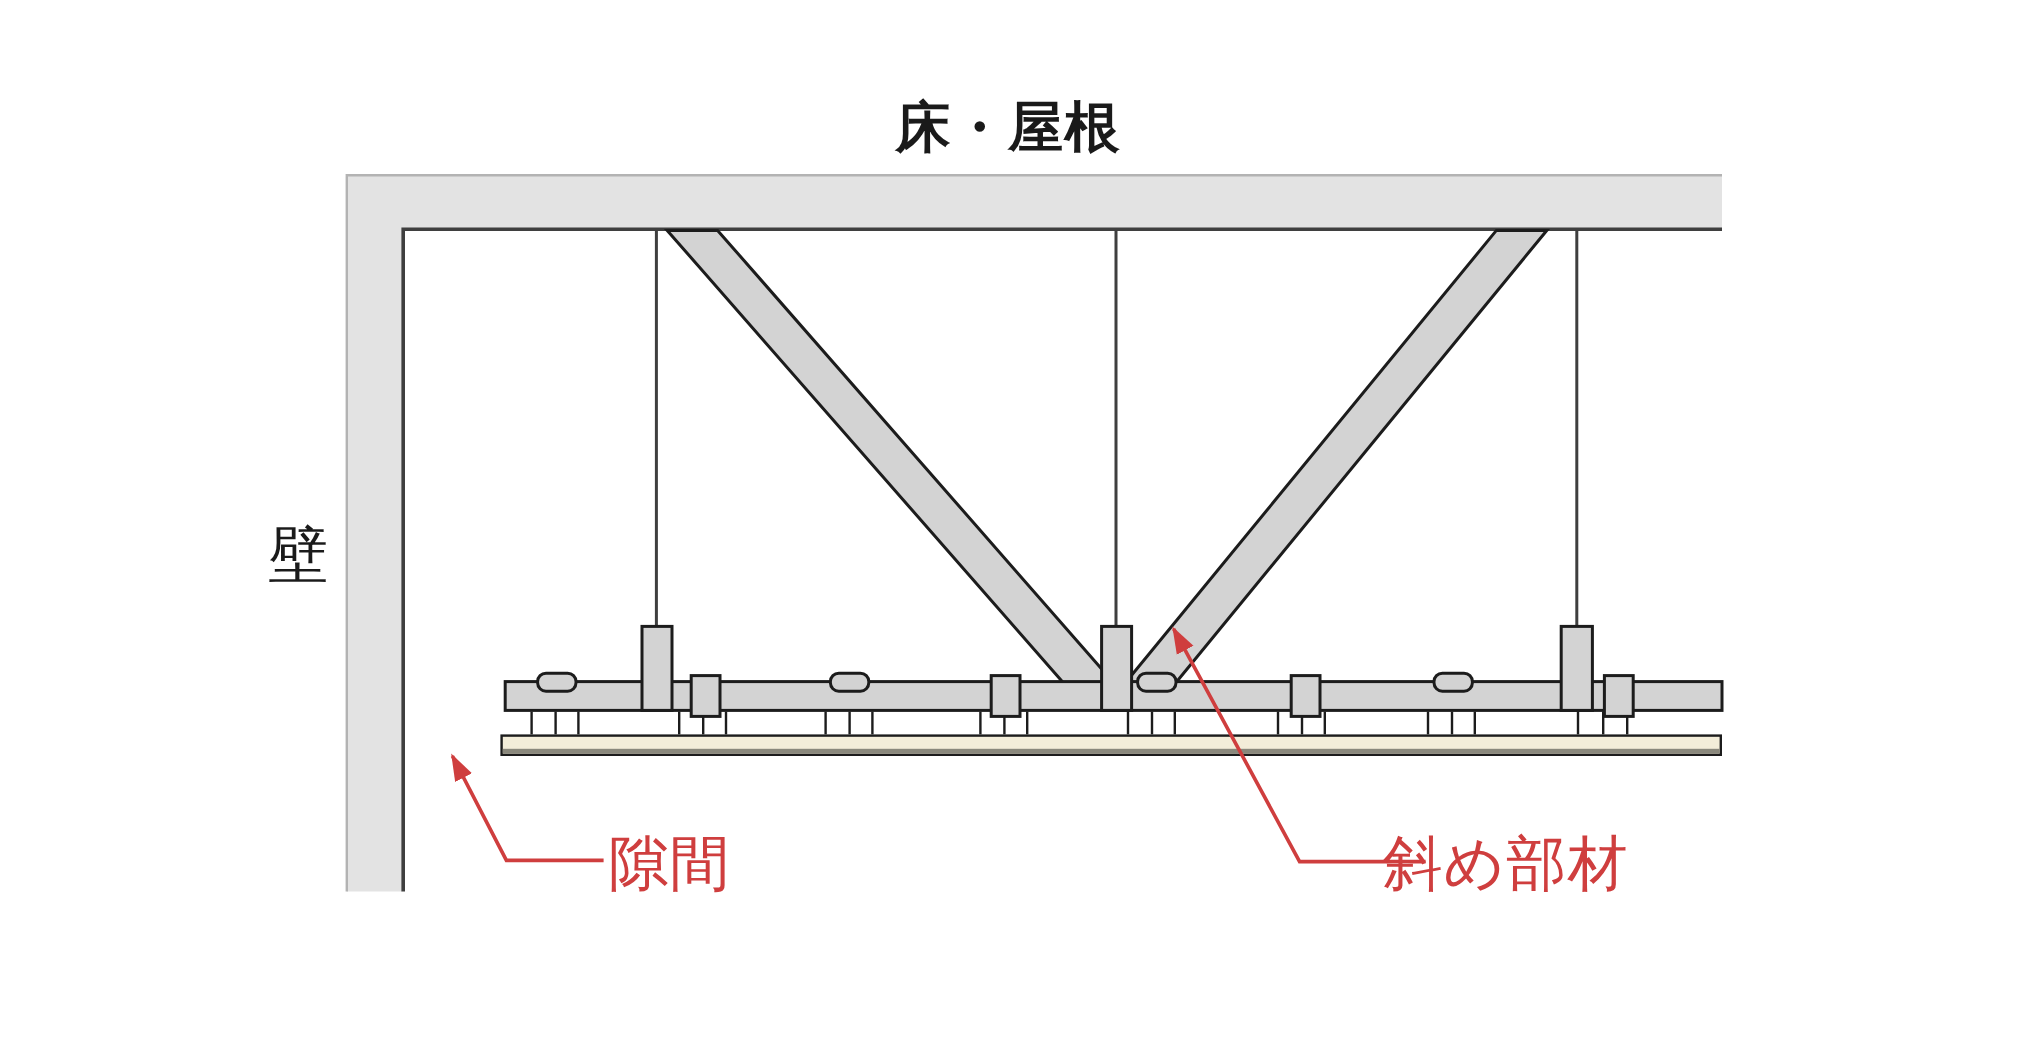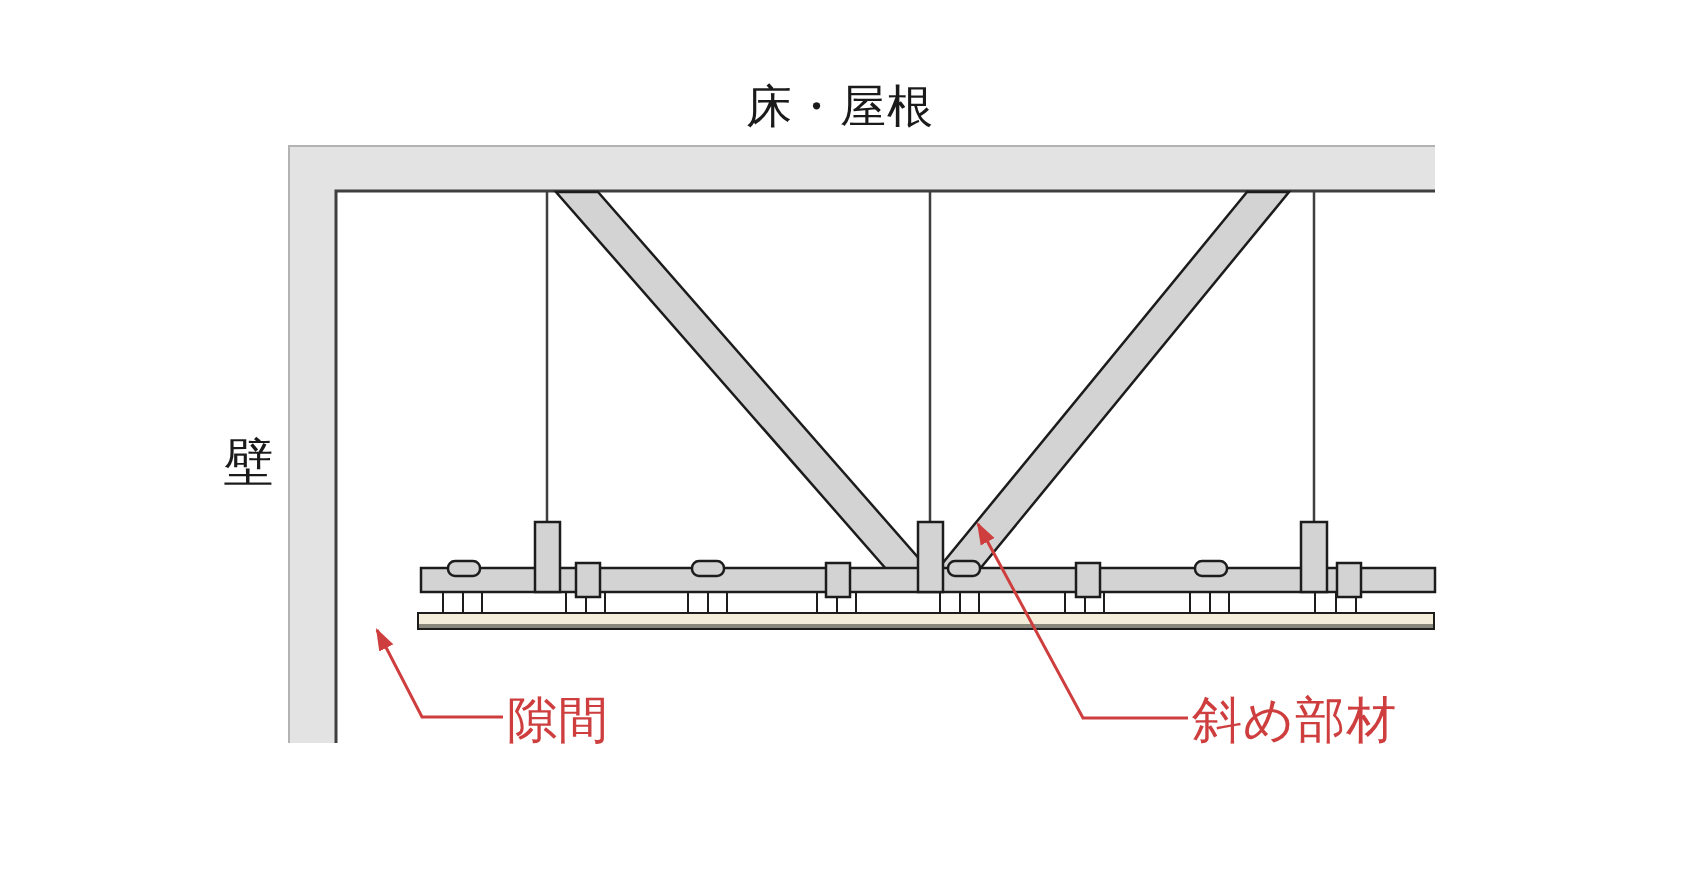--- a/index.html
+++ b/index.html
@@ -27,25 +27,25 @@
   .leader{fill:none;stroke:var(--c-annotation);stroke-width:3;}
   .arrowhead{fill:var(--c-annotation);}
 
   .lbl{
     position:absolute;
     color:var(--c-text);
     line-height:1.05;
     white-space:nowrap;
     letter-spacing:1px;
   }
-  .lbl-top{left:640px;top:82px;width:400px;text-align:center;font-size:46px;}
+  .lbl-top{left:640px;top:82px;width:400px;text-align:center;font-size:46px;font-weight:bold;}
   .lbl-wall{left:199px;top:436px;width:100px;text-align:center;font-size:50px;}
   .lbl-red{color:var(--c-annotation);font-size:50px;}
   .lbl-gap{left:507px;top:694px;text-align:right;}
-  .lbl-diag{left:1192px;top:694px;text-align:center;}
+  .lbl-diag{left:1152px;top:694px;text-align:center;}
 </style>
 </head>
 <body>
 
 <div class="canvas">
 
   <svg width="1696" height="872" viewBox="0 0 1696 872">
     <defs>
       <marker id="arw" viewBox="0 0 10 7" refX="9" refY="3.5" markerWidth="7.5" markerHeight="5.5" orient="auto">
         <path class="arrowhead" d="M0,0 L10,3.5 L0,7 Z"></path>

